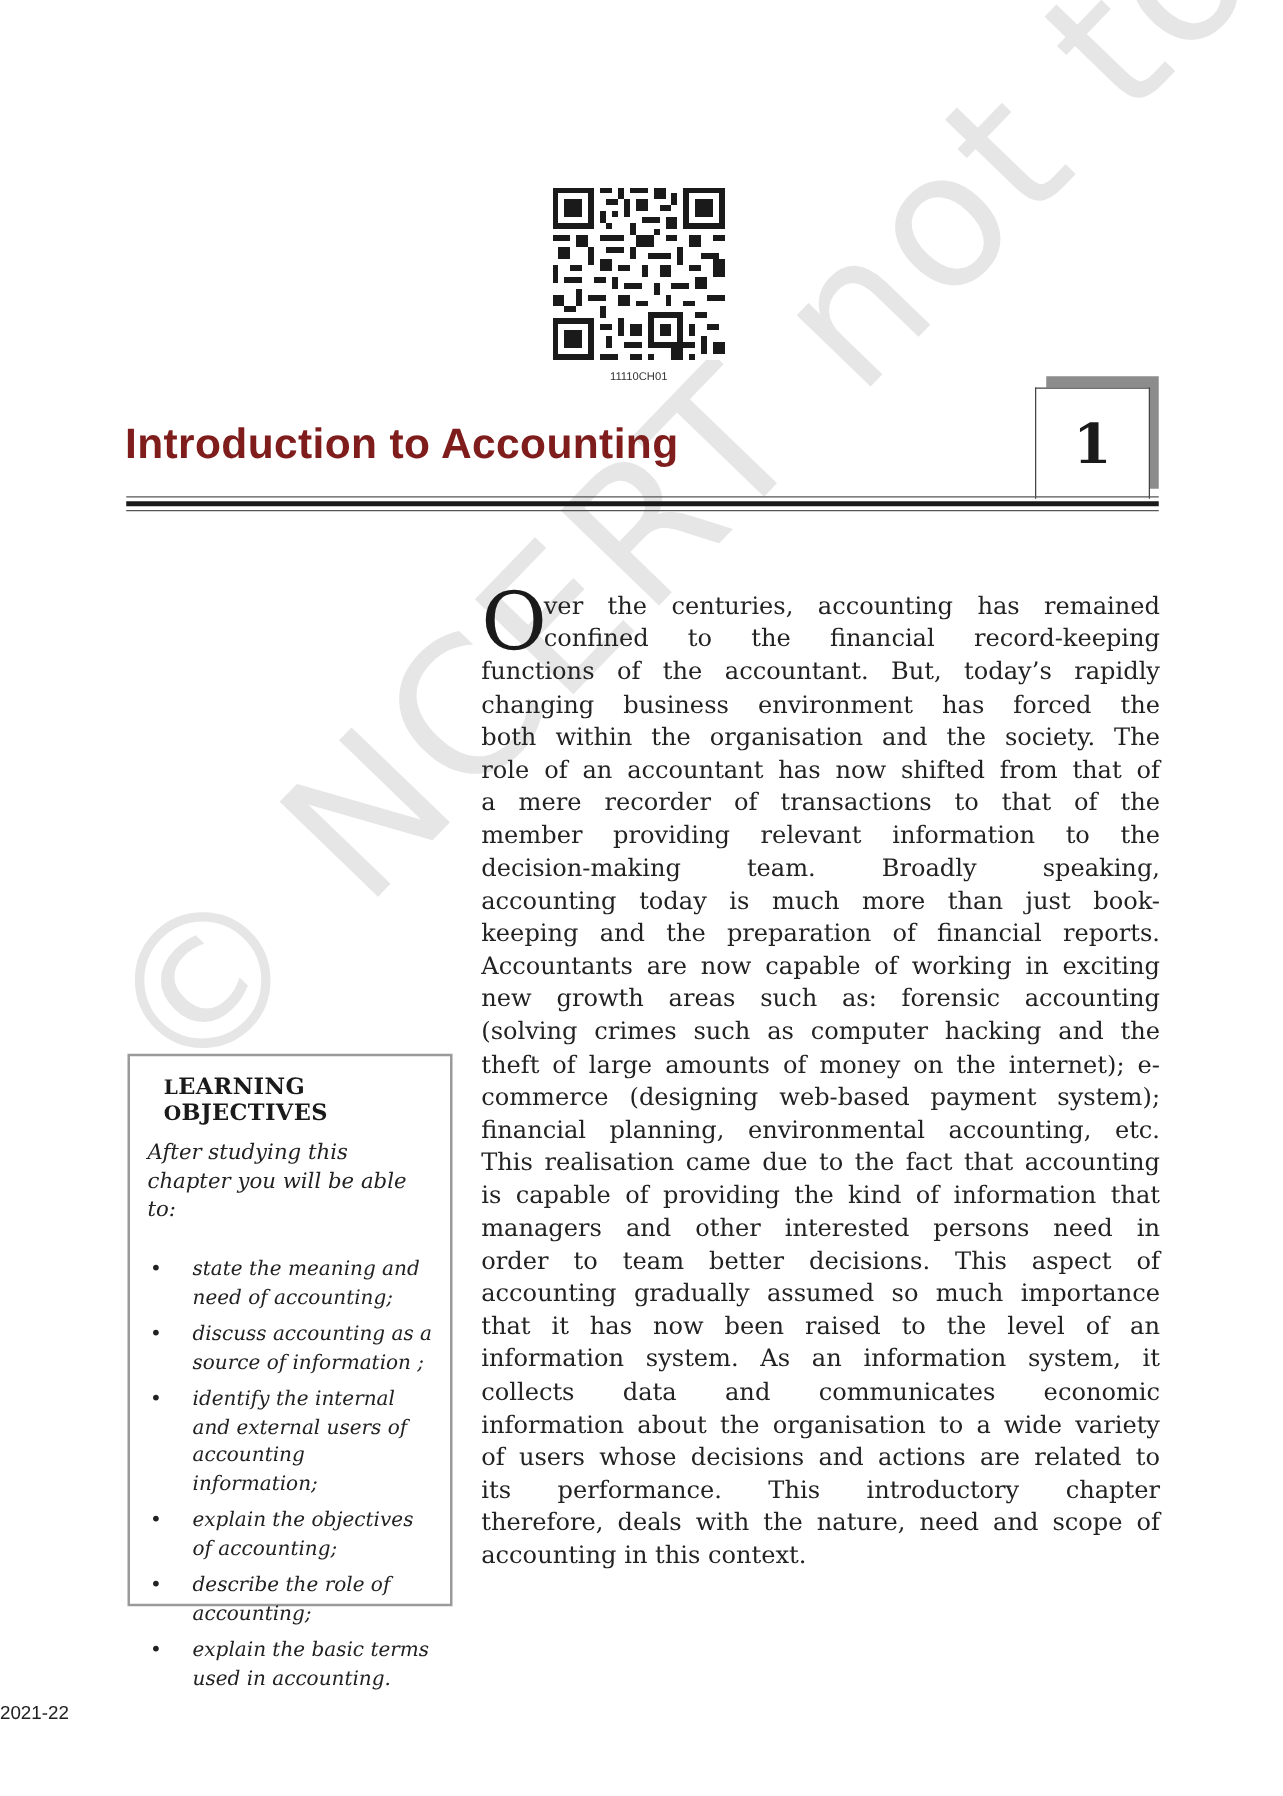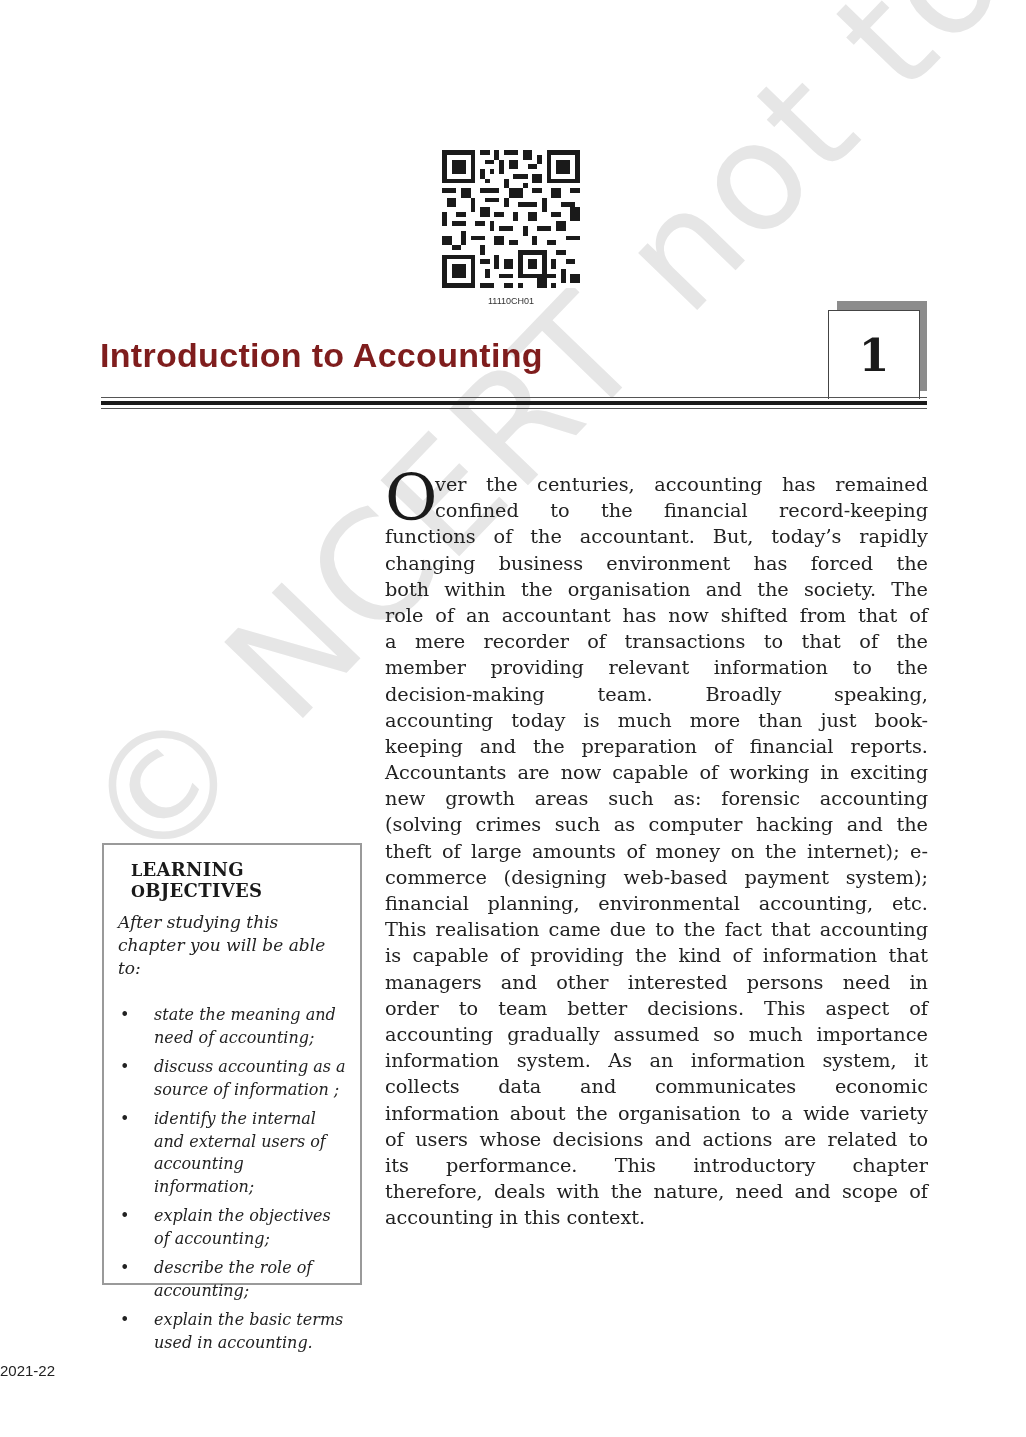--- a/index.html
+++ b/index.html
@@ -163,20 +163,21 @@
   <span class="line">new growth areas such as: forensic accounting</span>
   <span class="line">(solving crimes such as computer hacking and the</span>
   <span class="line">theft of large amounts of money on the internet); e-</span>
   <span class="line">commerce (designing web-based payment system);</span>
   <span class="line">financial planning, environmental accounting, etc.</span>
   <span class="line">This realisation came due to the fact that accounting</span>
   <span class="line">is capable of providing the kind of information that</span>
   <span class="line">managers and other interested persons need in</span>
   <span class="line">order to team better decisions. This aspect of</span>
   <span class="line">accounting gradually assumed so much importance</span>
+  <span class="line">that it has now been raised to the level of an</span>
   <span class="line">information system. As an information system, it</span>
   <span class="line">collects data and communicates economic</span>
   <span class="line">information about the organisation to a wide variety</span>
   <span class="line">of users whose decisions and actions are related to</span>
   <span class="line">its performance. This introductory chapter</span>
   <span class="line">therefore, deals with the nature, need and scope of</span>
   <span class="line last">accounting in this context.</span>
 </div>
 
 <div class="lo-box">

